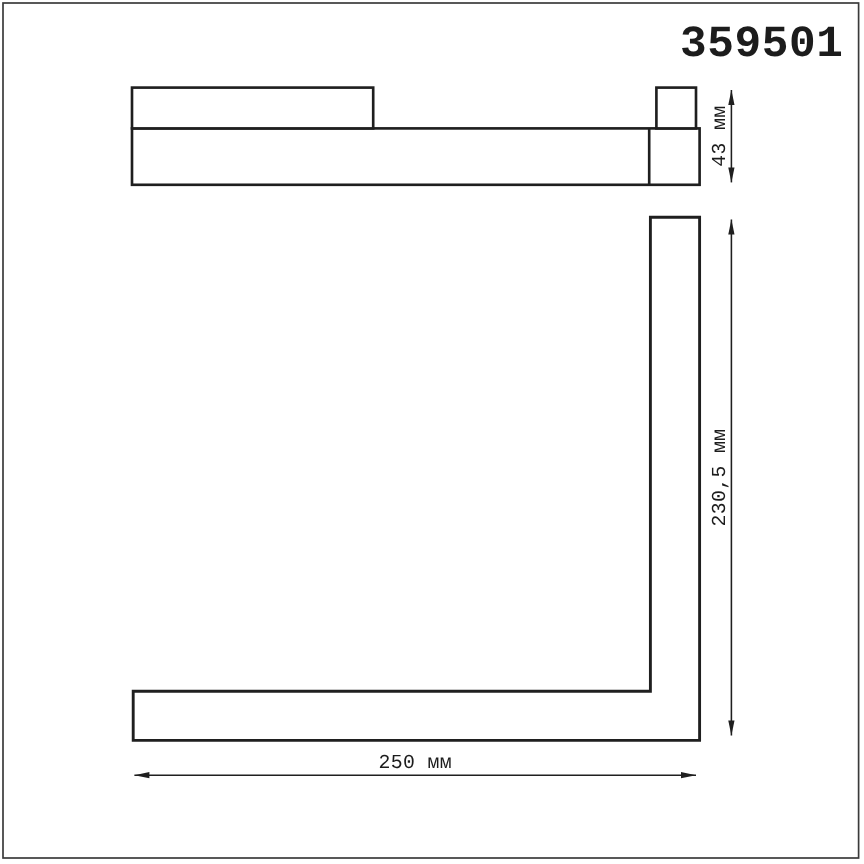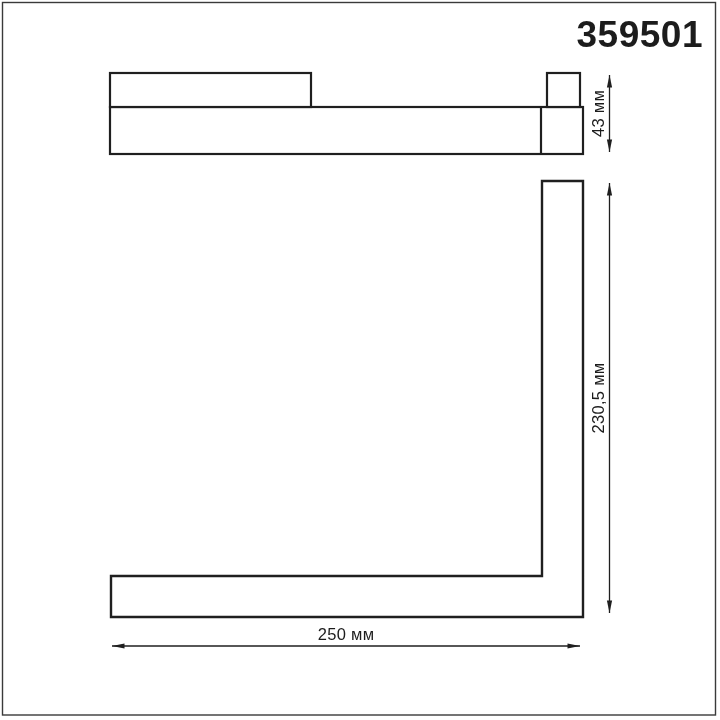--- a/index.html
+++ b/index.html
@@ -1,21 +1,21 @@
 <!DOCTYPE html>
 <html><head>
 <meta charset="utf-8">
 <style>
   html, body { margin: 0; padding: 0; background: #ffffff; }
   .page {
     position: relative;
     width: 720px;
     height: 720px;
     background: #ffffff;
-    font-family: Liberation Sans, sans-serif;
+    font-family: Liberation Mono, monospace;
     overflow: hidden;
   }
   svg { display: block; }
   .shape      { fill: #ffffff; stroke-width: 2.2; stroke-linejoin: miter; }
   .shape-line { fill: none;    stroke-width: 2.2; }
   .profile    { fill: #ffffff; stroke-width: 2.4; stroke-linejoin: miter; }
   .dimline    { fill: none;    stroke-width: 1.3; }
   .arrowhead  { stroke: none; }
   .dim-label  { font-size: 16.5px; letter-spacing: 0.3px; }
   .article    { font-size: 37px; font-weight: bold; letter-spacing: 0.5px; }

